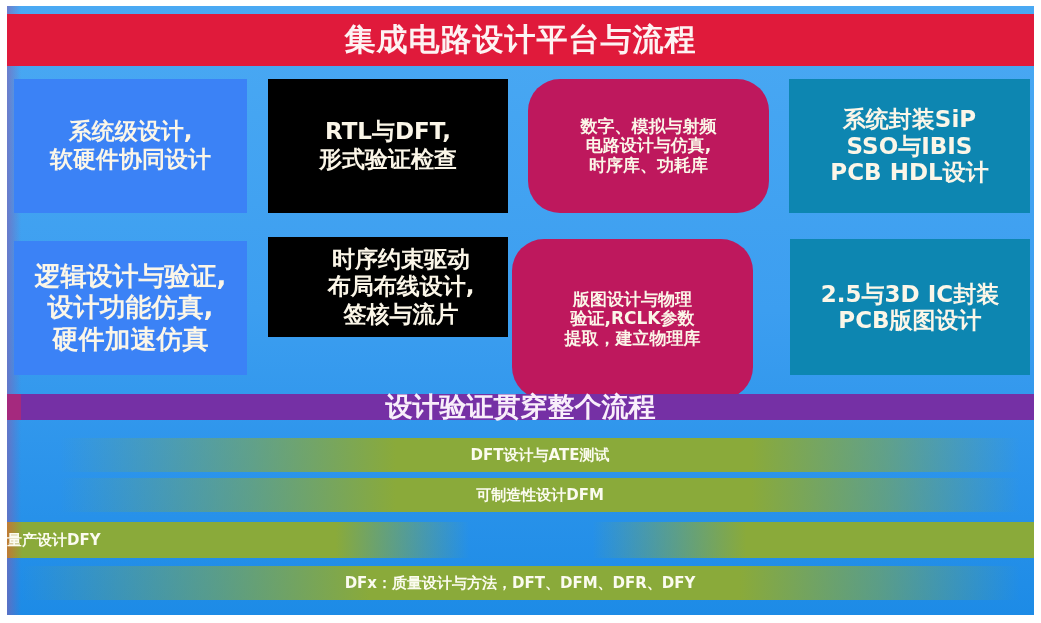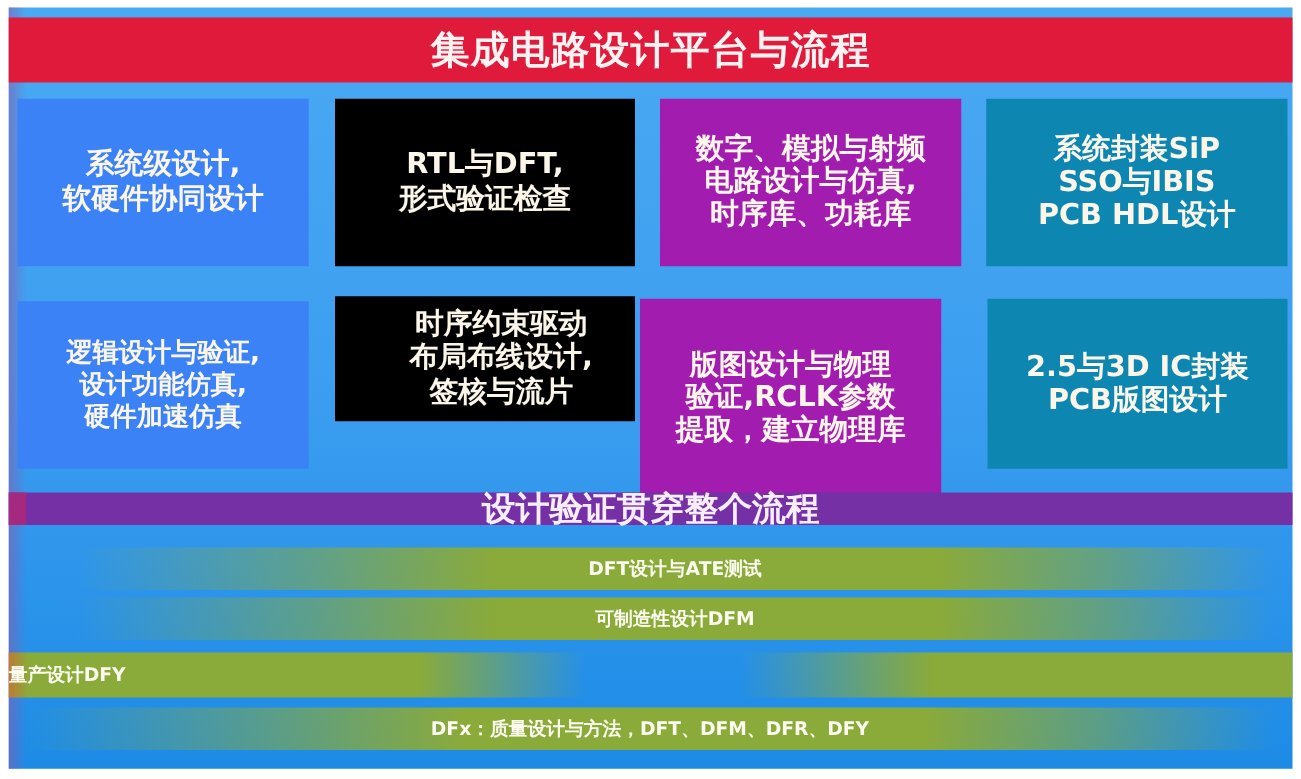--- a/index.html
+++ b/index.html
@@ -10,21 +10,21 @@
   .frame::before { content:""; position:absolute; left:0; top:0; width:14px; height:100%;
            background: linear-gradient(90deg, rgba(140,90,170,0.55), rgba(140,90,170,0)); }
   .title-bar { position:absolute; left:7px; top:14px; width:1027px; height:52px;
            background:#e01a3b; color:#fdf3f3; font-size:31px; font-weight:bold;
            display:flex; align-items:center; justify-content:center; letter-spacing:1px; }
   .box { position:absolute; display:flex; align-items:center; justify-content:center;
          text-align:center; color:#fbf6e8; font-weight:bold; line-height:1.2;
          white-space:pre-line; box-sizing:border-box; padding:0 6px; }
   .c-orange { background:#3b82f6; font-size:23px; }
   .c-magenta { background:#000000; font-size:23px; }
-  .c-lime { background:#a21caf; font-size:23px; line-height:1.12; }
+  .c-lime { background:#be185d; font-size:17px; line-height:1.12;border-radius:32px; }
   .c-teal { background:#0d86b1; font-size:23px; line-height:1.15; }
   .purple-band { position:absolute; left:7px; top:394px; width:1027px; height:26px;
          background:#7530a5; color:#f8eefa; font-size:27px; font-weight:bold;
          display:flex; align-items:center; justify-content:center; }
   .purple-band::before { content:""; position:absolute; left:0; top:0; width:14px; height:100%; background:#a5297e; }
   .band { position:absolute; height:34px; color:#fbfbef; font-weight:bold; font-size:15px;
           display:flex; align-items:center; justify-content:center; }
   .band-fade { background: linear-gradient(90deg,
           rgba(138,170,58,0) 0%, rgba(138,170,58,0.55) 20%, #8aaa3a 35%, #8aaa3a 72%,
           rgba(138,170,58,0.55) 86%, rgba(138,170,58,0) 100%); }
@@ -46,21 +46,21 @@
 软硬件协同设计</div>
 <div class="box c-magenta" style="left:268px; top:79px; width:240px; height:134px;">RTL与DFT,
 形式验证检查</div>
 <div class="box c-lime" style="left:528px; top:79px; width:241px; height:134px;">数字、模拟与射频
 电路设计与仿真,
 时序库、功耗库</div>
 <div class="box c-teal" style="left:789px; top:79px; width:241px; height:134px;">系统封装SiP
 SSO与IBIS
 PCB HDL设计</div>
 
-<div class="box c-orange" style="left:14px; top:241px; width:233px; height:134px; font-size:21px;">逻辑设计与验证,
+<div class="box c-orange" style="left:14px; top:241px; width:233px; height:134px; font-size:26px;">逻辑设计与验证,
 设计功能仿真,
 硬件加速仿真</div>
 <div class="box c-magenta" style="left:268px; top:237px; width:240px; height:100px;padding-left:32px;">时序约束驱动
 布局布线设计,
 签核与流片</div>
 <div class="box c-lime" style="left:512px; top:239px; width:241px; height:160px;">版图设计与物理
 验证,RCLK参数
 提取，建立物理库</div>
 <div class="box c-teal" style="left:790px; top:239px; width:240px; height:136px;">2.5与3D IC封装
 PCB版图设计</div>

